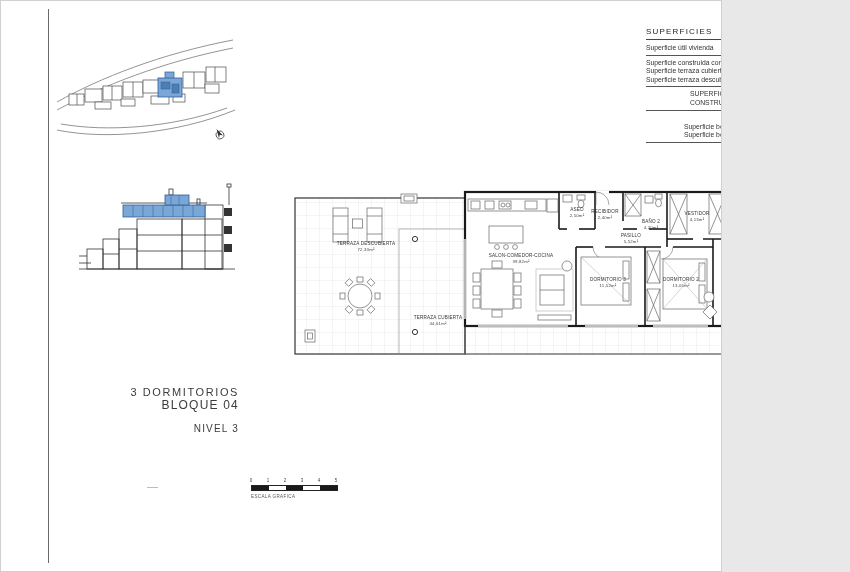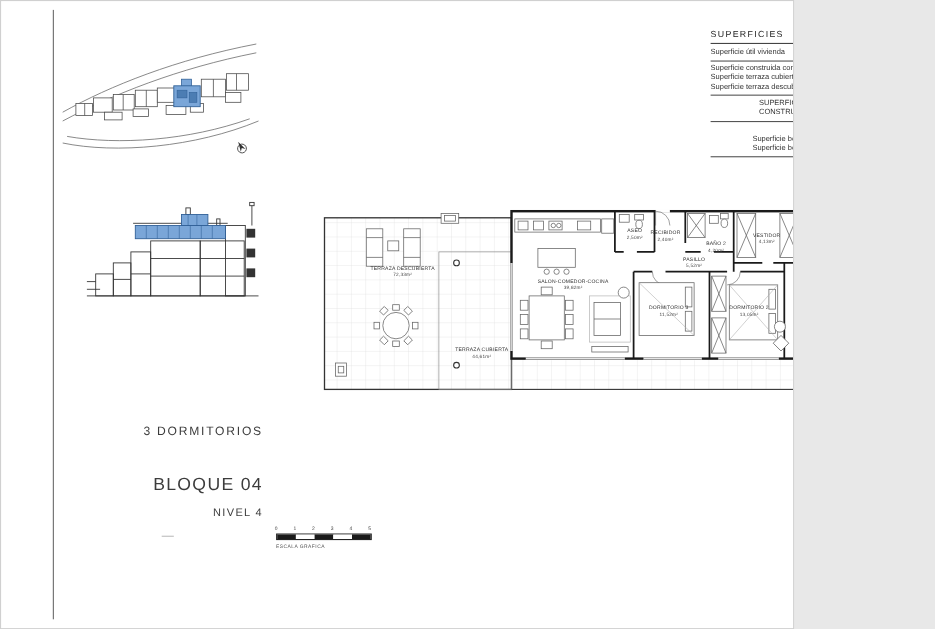--- a/index.html
+++ b/index.html
@@ -18,21 +18,21 @@
   .sup-row{display:flex;justify-content:space-between;font-size:6.8px;line-height:8.6px;color:#333;}
   .sup-row .v{text-align:right;white-space:nowrap;}
   .sup-sep{border-bottom:1px solid #555;margin:2px 0 3px 0;height:0;}
   .sup-row.indent-total{padding-left:44px;}
   .sup-row.indent-boja{padding-left:38px;}
   .sup-gap{height:9px;}
 
   
   .titleblock{position:absolute;left:48px;top:385px;width:190px;text-align:right;color:#3c3c3c;}
   .tb-type{font-size:11px;letter-spacing:1.6px;}
-  .tb-block{font-size:16px;letter-spacing:1.2px;margin-top:34px;}
+  .tb-block{font-size:12px;letter-spacing:1.2px;}
   .tb-level{font-size:10px;letter-spacing:1.2px;margin-top:11px;}
 
   
   .scalebar{position:absolute;left:250px;top:477px;width:92px;height:24px;}
   .sb-ticknums{position:absolute;left:0;top:0;width:86px;height:6px;}
   .sb-ticknums span{position:absolute;transform:translateX(-50%);font-size:4.5px;color:#444;}
   .sb-bar{position:absolute;left:0;top:7px;width:85px;height:4px;border:1px solid #222;font-size:0;}
   .sb-seg{display:inline-block;width:17px;height:4px;vertical-align:top;}
   .sb-caption{position:absolute;left:0;top:16px;font-size:4.5px;letter-spacing:0.4px;color:#555;}
   .corner-mark{position:absolute;left:146px;top:483px;width:11px;height:3px;border-bottom:1px solid #bdbdbd;}
@@ -412,21 +412,21 @@
     <div class="sup-row indent-boja">
       <span>Superficie boja construida</span>
       <span class="v">166,31 m2</span>
     </div>
     <div class="sup-sep"></div>
   </div>
 
   <div class="titleblock">
     <div class="tb-type">3 DORMITORIOS</div>
     <div class="tb-block">BLOQUE 04</div>
-    <div class="tb-level">NIVEL 4</div>
+    <div class="tb-level">NIVEL 3</div>
   </div>
 
   <div class="scalebar">
     <div class="sb-ticknums">
       <span style="left:0px">0</span>
       <span style="left:17px">1</span>
       <span style="left:34px">2</span>
       <span style="left:51px">3</span>
       <span style="left:68px">4</span>
       <span style="left:85px">5</span>

